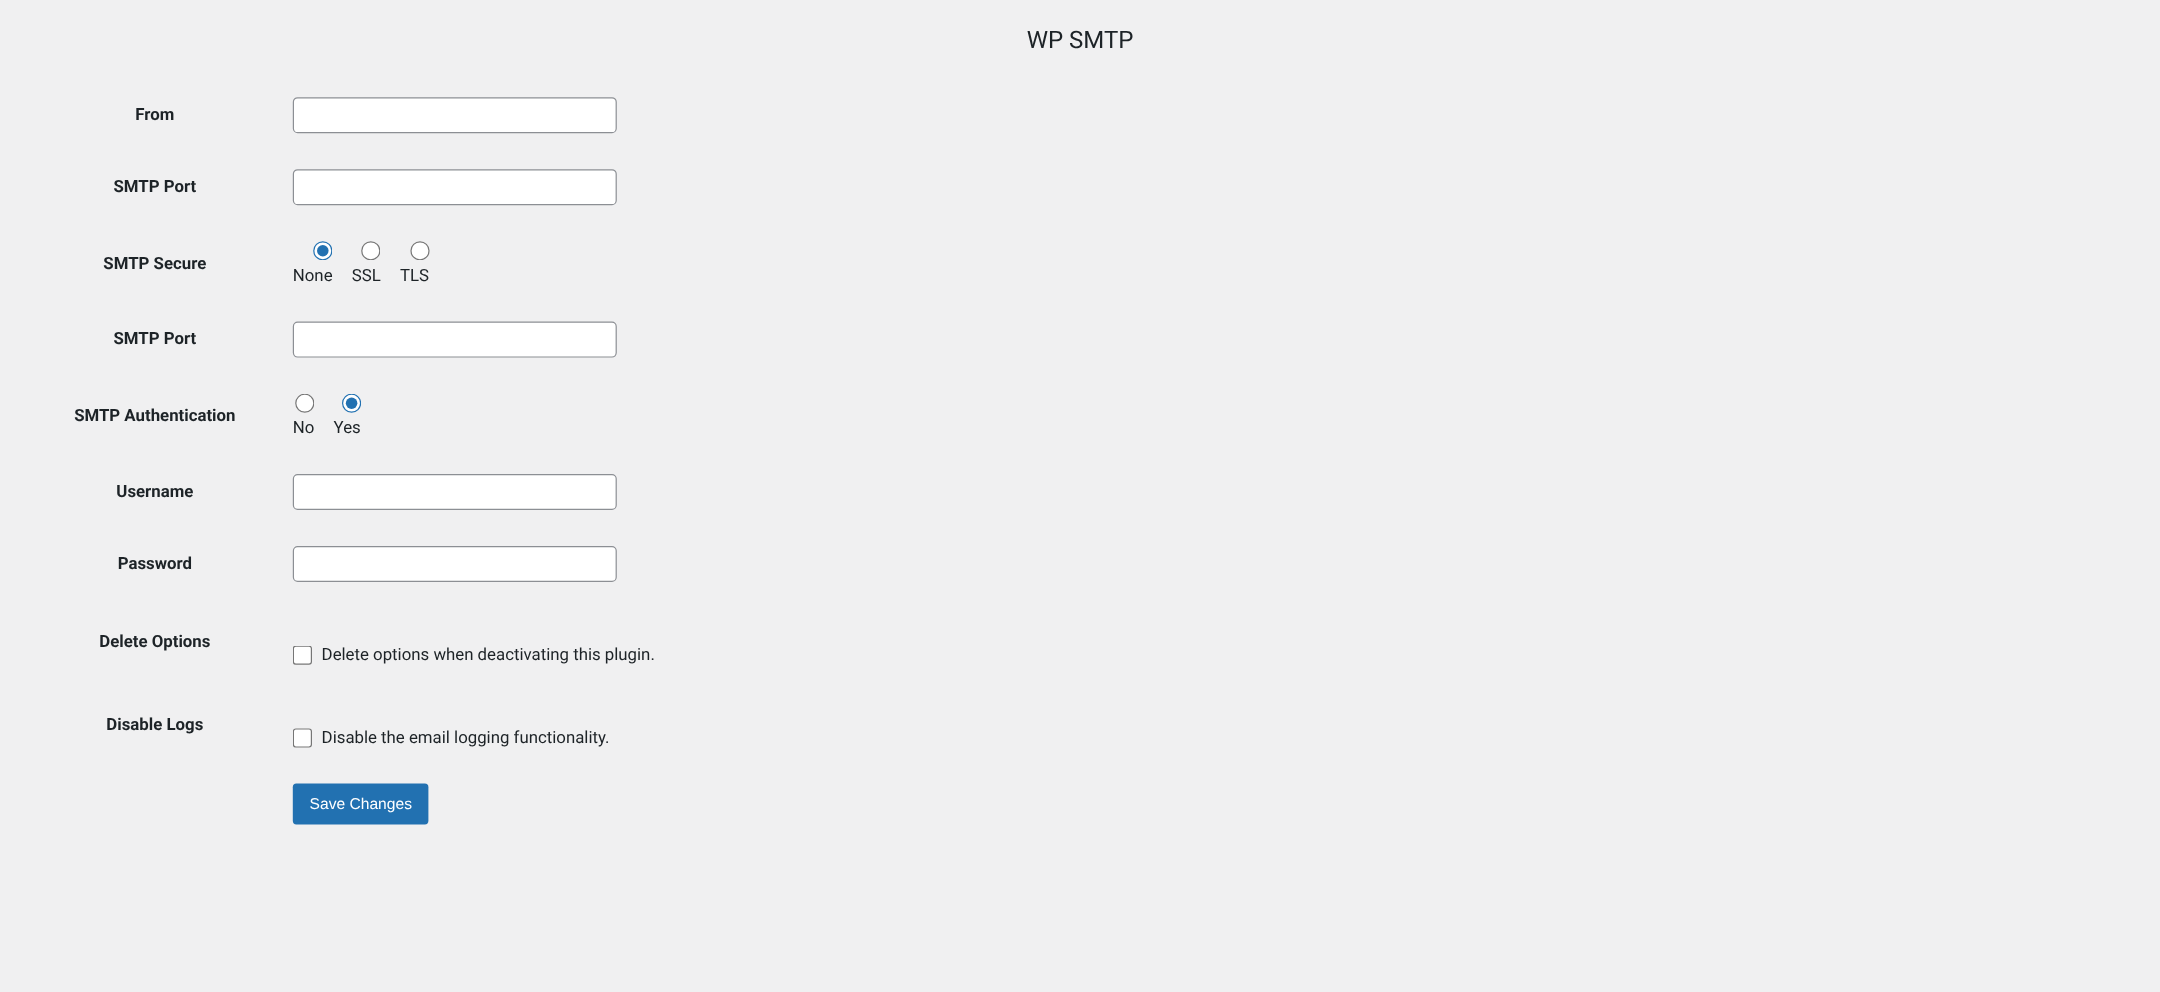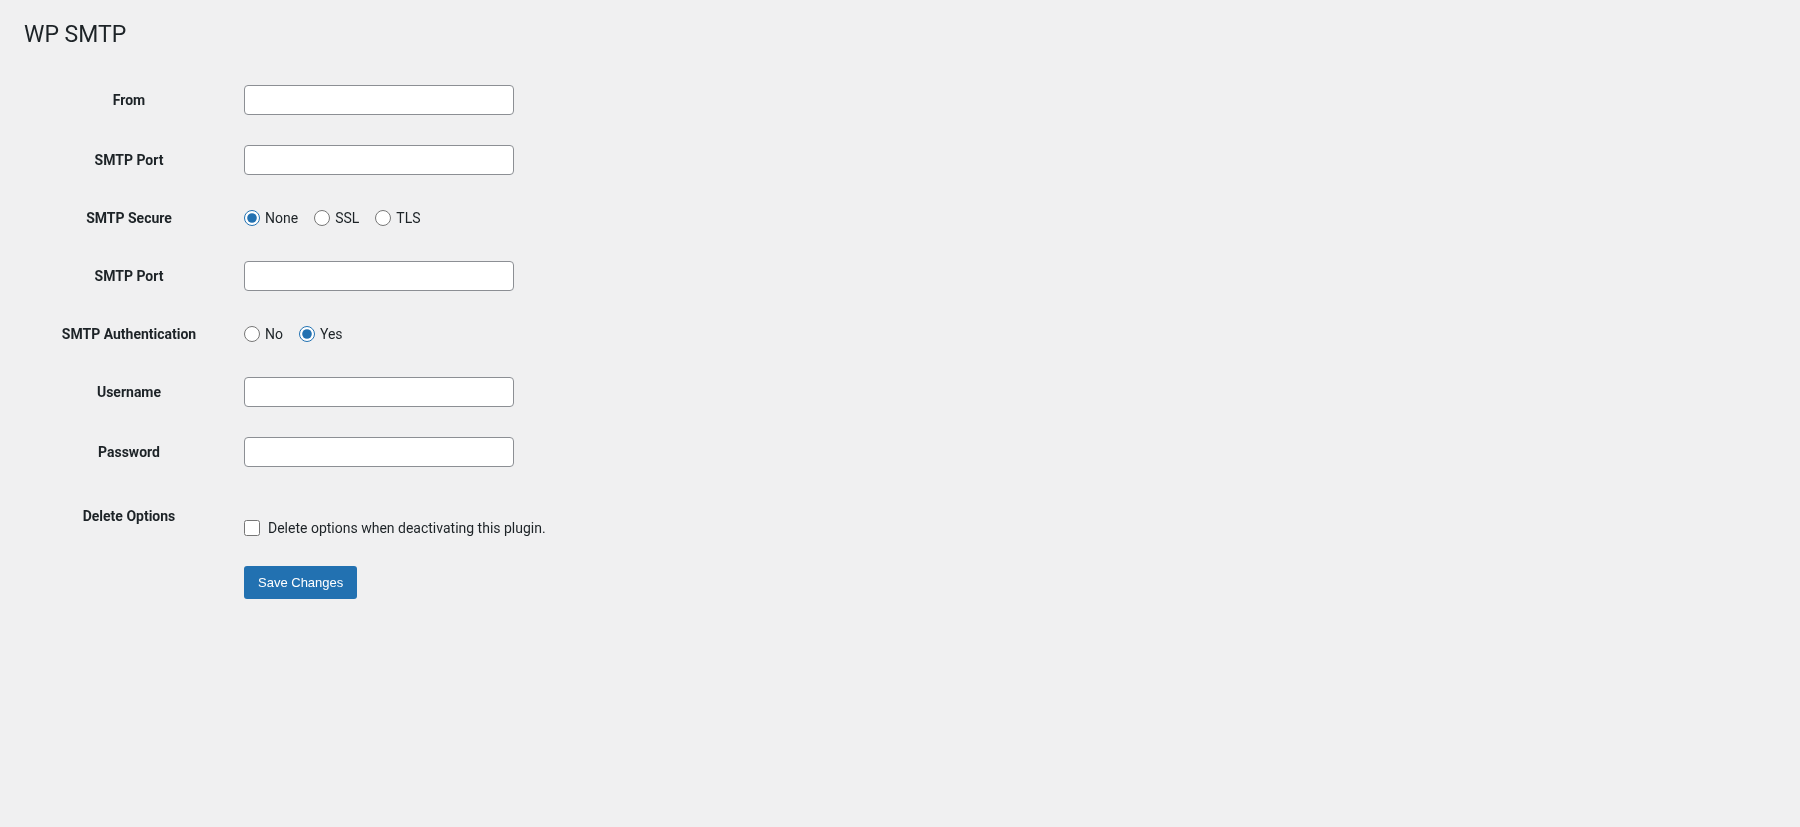--- a/index.html
+++ b/index.html
@@ -11,25 +11,26 @@
     body {
       background-color: #f0f0f1;
       font-family: -apple-system, BlinkMacSystemFont, "Segoe UI", Roboto, Oxygen, Ubuntu, sans-serif;
       font-size: 14px;
       color: #1d2327;
       min-height: 827px;
       padding: 20px 24px;
     }
 
     h1 {
-      font-size: 23px;
+      font-size: 20px;
       font-weight: 400;
       color: #1d2327;
       margin-bottom: 20px;
       line-height: 1.3;
+      text-align: center;
     }
 
     .form-table {
       width: 100%;
       max-width: 900px;
       border-collapse: collapse;
     }
 
     .form-table tr {
       vertical-align: middle;
@@ -63,24 +64,25 @@
     }
 
     .radio-group {
       display: flex;
       align-items: center;
       gap: 16px;
     }
 
     .radio-label {
       display: flex;
-      align-items: flex-start;
+      align-items: flex-end;
       gap: 5px;
       cursor: pointer;
       font-size: 14px;
+      flex-direction: column;
     }
 
     .radio-label input[type="radio"] {
       width: 16px;
       height: 16px;
       accent-color: #2271b1;
       cursor: pointer;
     }
 
     .checkbox-label {
@@ -193,20 +195,29 @@
     <tr>
       <th>Delete Options</th>
       <td>
         <label class="checkbox-label">
           <input type="checkbox" style="">
           <span>Delete options when deactivating this plugin.</span>
         </label>
       </td>
     </tr>
 
+    <tr>
+      <th>Disable Logs</th>
+      <td>
+        <label class="checkbox-label">
+          <input type="checkbox" style="">
+          <span>Disable the email logging functionality.</span>
+        </label>
+      </td>
+    </tr>
 
     <tr>
       <th></th>
       <td>
         <button class="submit-button" type="submit">Save Changes</button>
       </td>
     </tr>
   </tbody>
 </table>
 

